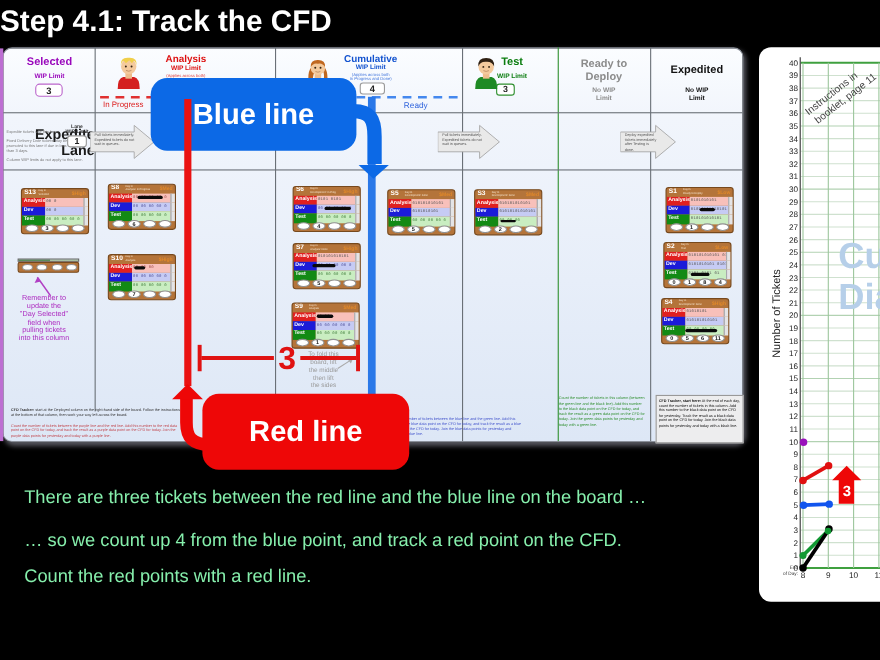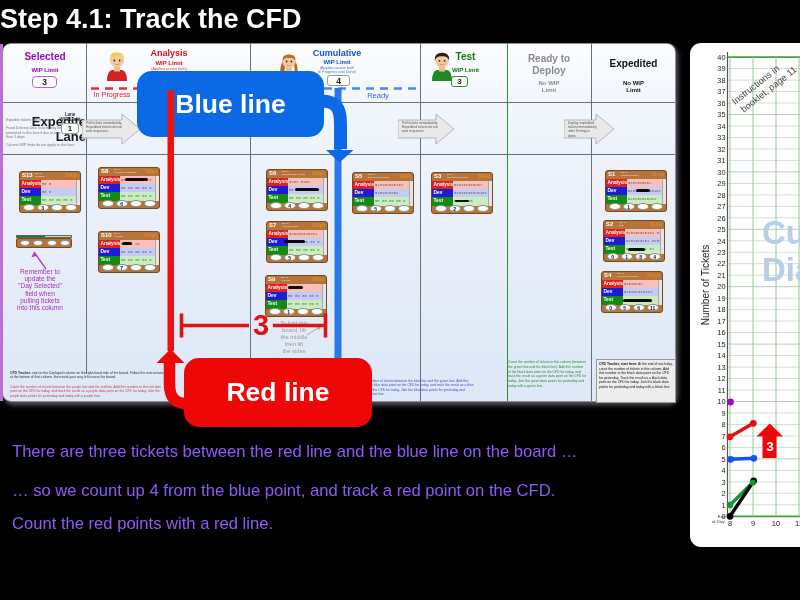--- a/index.html
+++ b/index.html
@@ -26,21 +26,21 @@
 .cf{position:absolute;left:0;bottom:0;width:62px;height:9.5px}
 .ov{position:absolute;bottom:1.2px;width:11.5px;height:7px;background:#fff;border:.9px solid #909090;border-radius:50%;font-size:5px;font-weight:bold;color:#101010;text-align:center;line-height:6.5px}
 .o1{left:3px}.o2{left:17px}.o3{left:31px}.o4{left:45px}
 .scr{position:absolute;height:2.8px;background:#0a0a0a;border-radius:1.5px}
 
 .barrow{position:absolute}
 .barrow .bx{position:absolute;background:#e9e9e9;border:.8px solid #a5a5a5;font-size:3.4px;line-height:4.4px;color:#555;padding:1.5px 2px}
 .barrow svg{position:absolute}
 
 #chart{position:absolute;left:690px;top:43px;width:112px;height:504px;background:#fff;border-radius:11px 0 0 11px}
-.caption{position:absolute;left:12px;color:#8b5cf6;font-size:16.6px}
+.caption{position:absolute;left:22px;color:#86efac;font-size:16.6px}
 </style></head><body>
 <div id="title">Step 4.1: Track the CFD</div>
 <div id="board"></div>
 <div id="purpleline"></div>
 
 <div class="vline" style="left:86px;height:331px"></div>
 <div class="vline" style="left:250px;height:331px"></div>
 <div class="vline" style="left:420px;height:358px"></div>
 <div class="vline" style="left:506.5px;height:358px;width:1.8px;background:#2e8f2e"></div>
 <div class="vline" style="left:591px;height:358px"></div>

